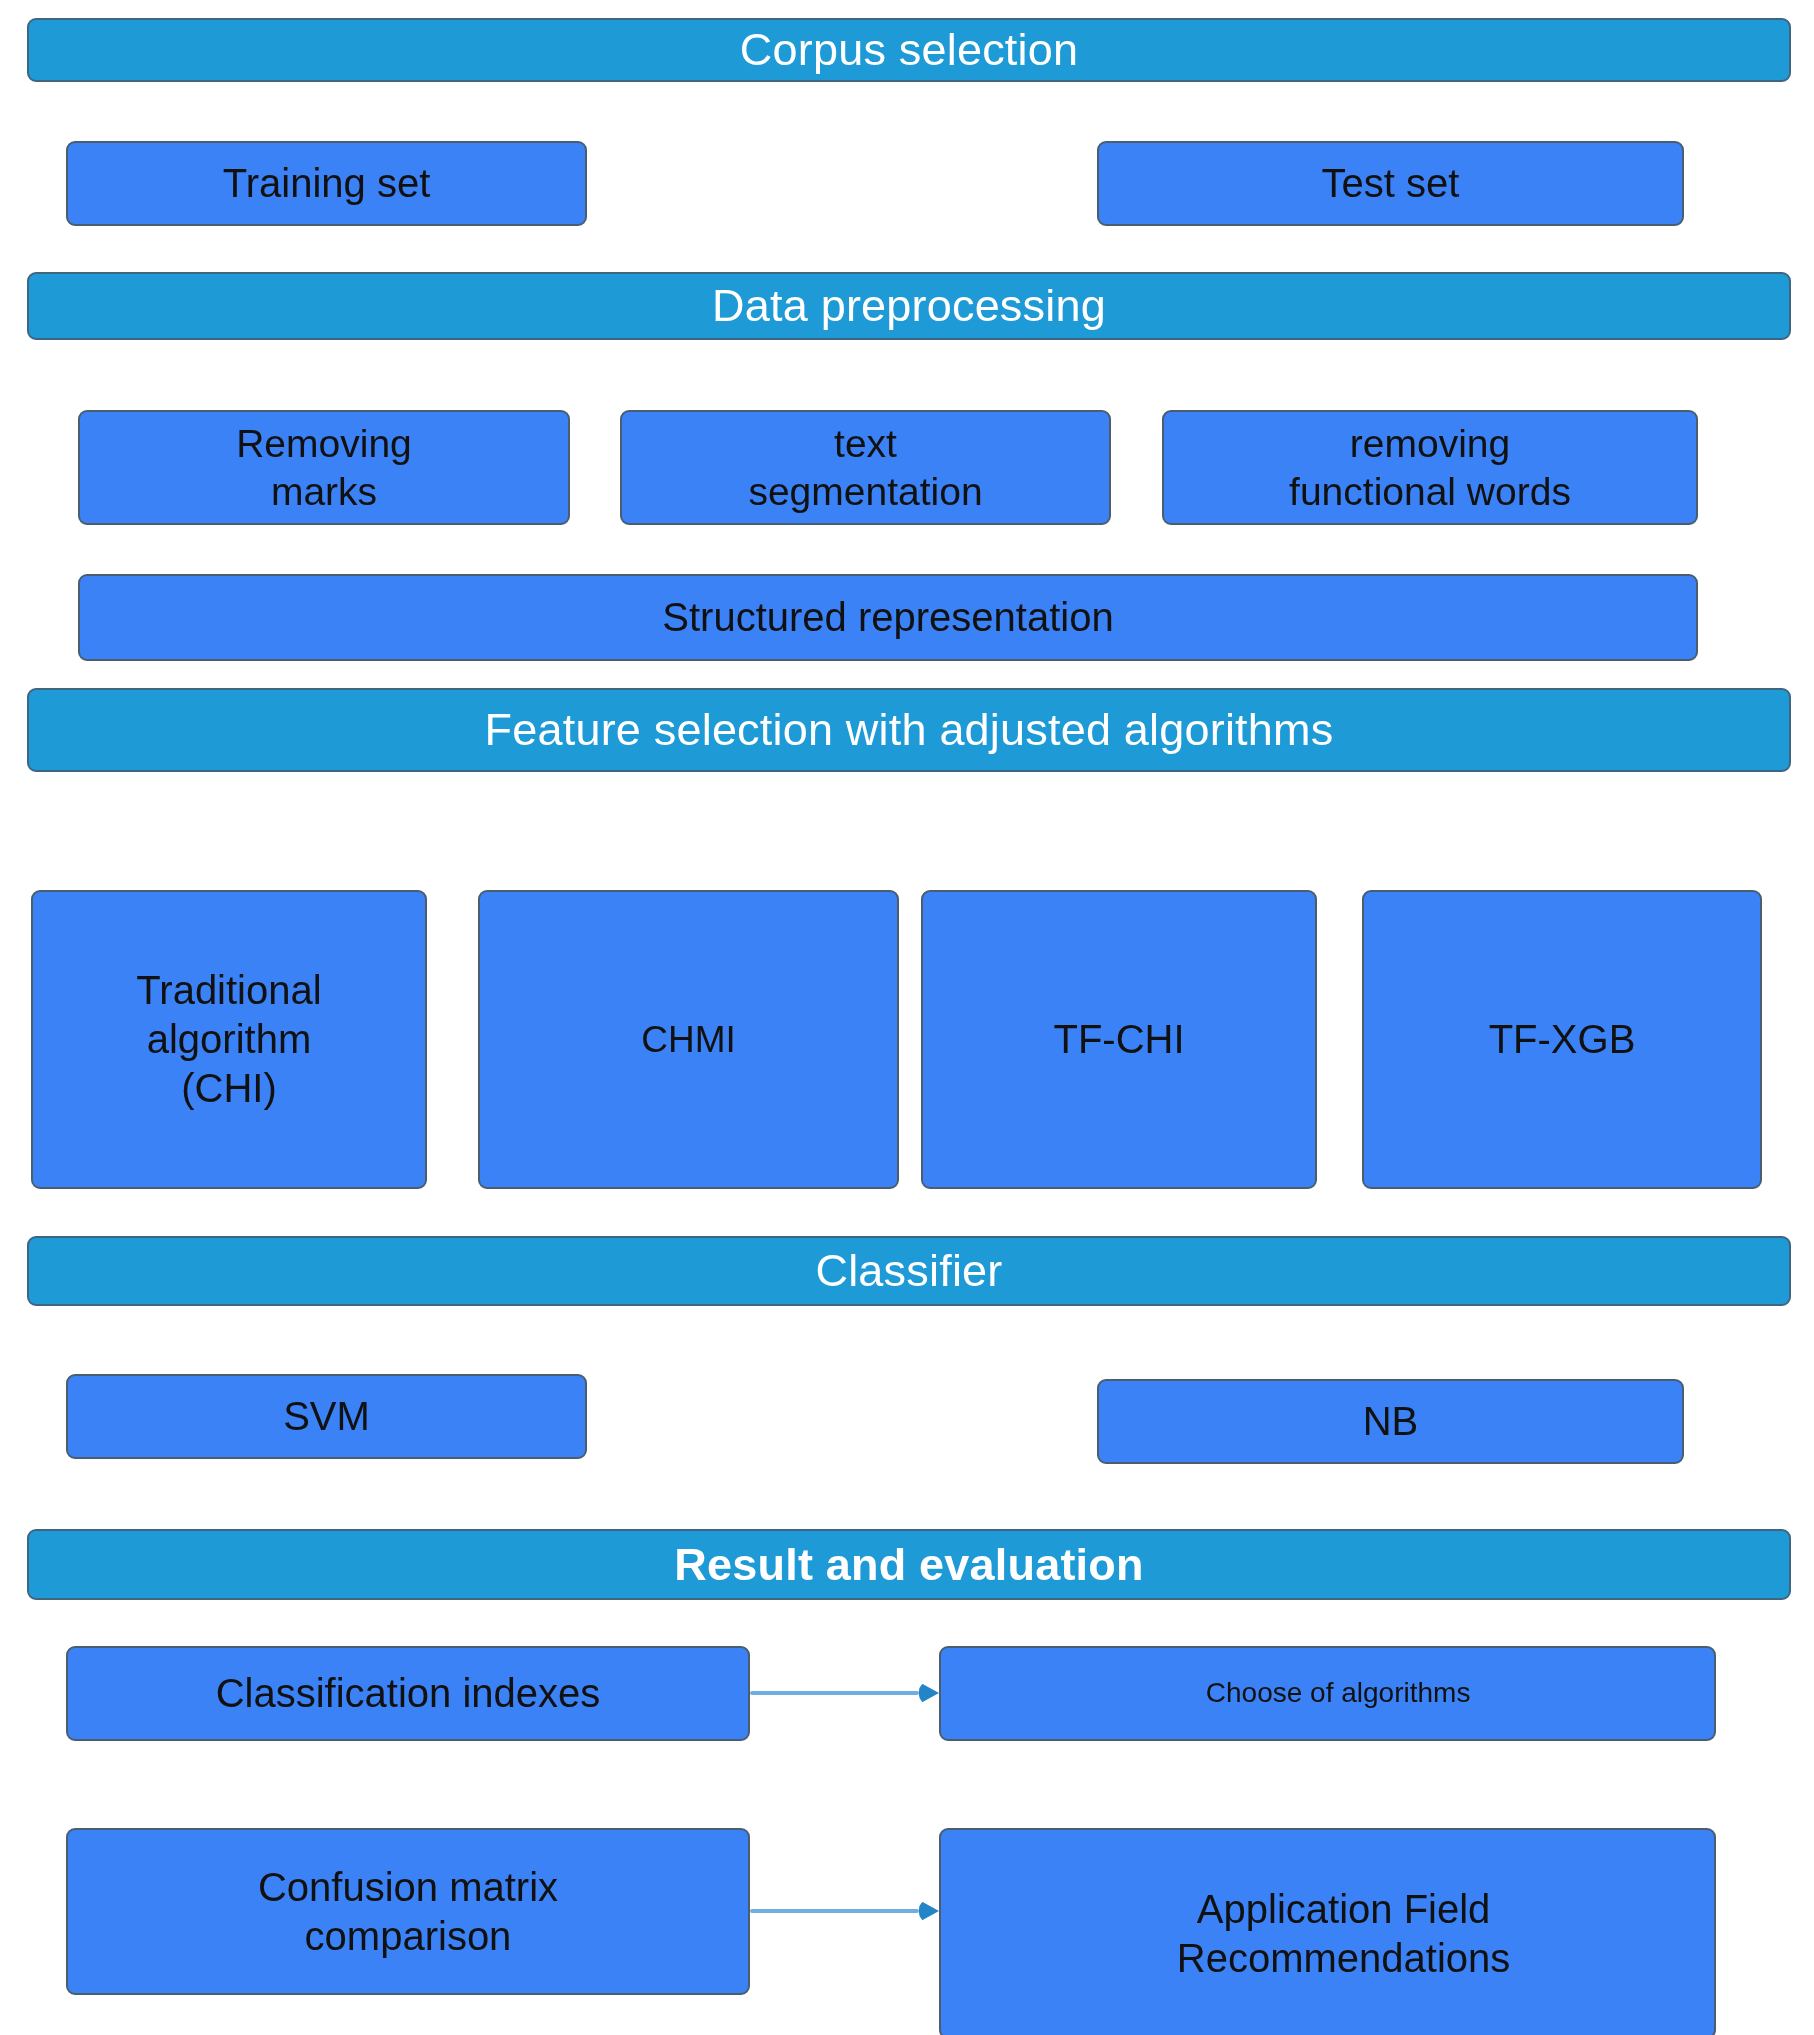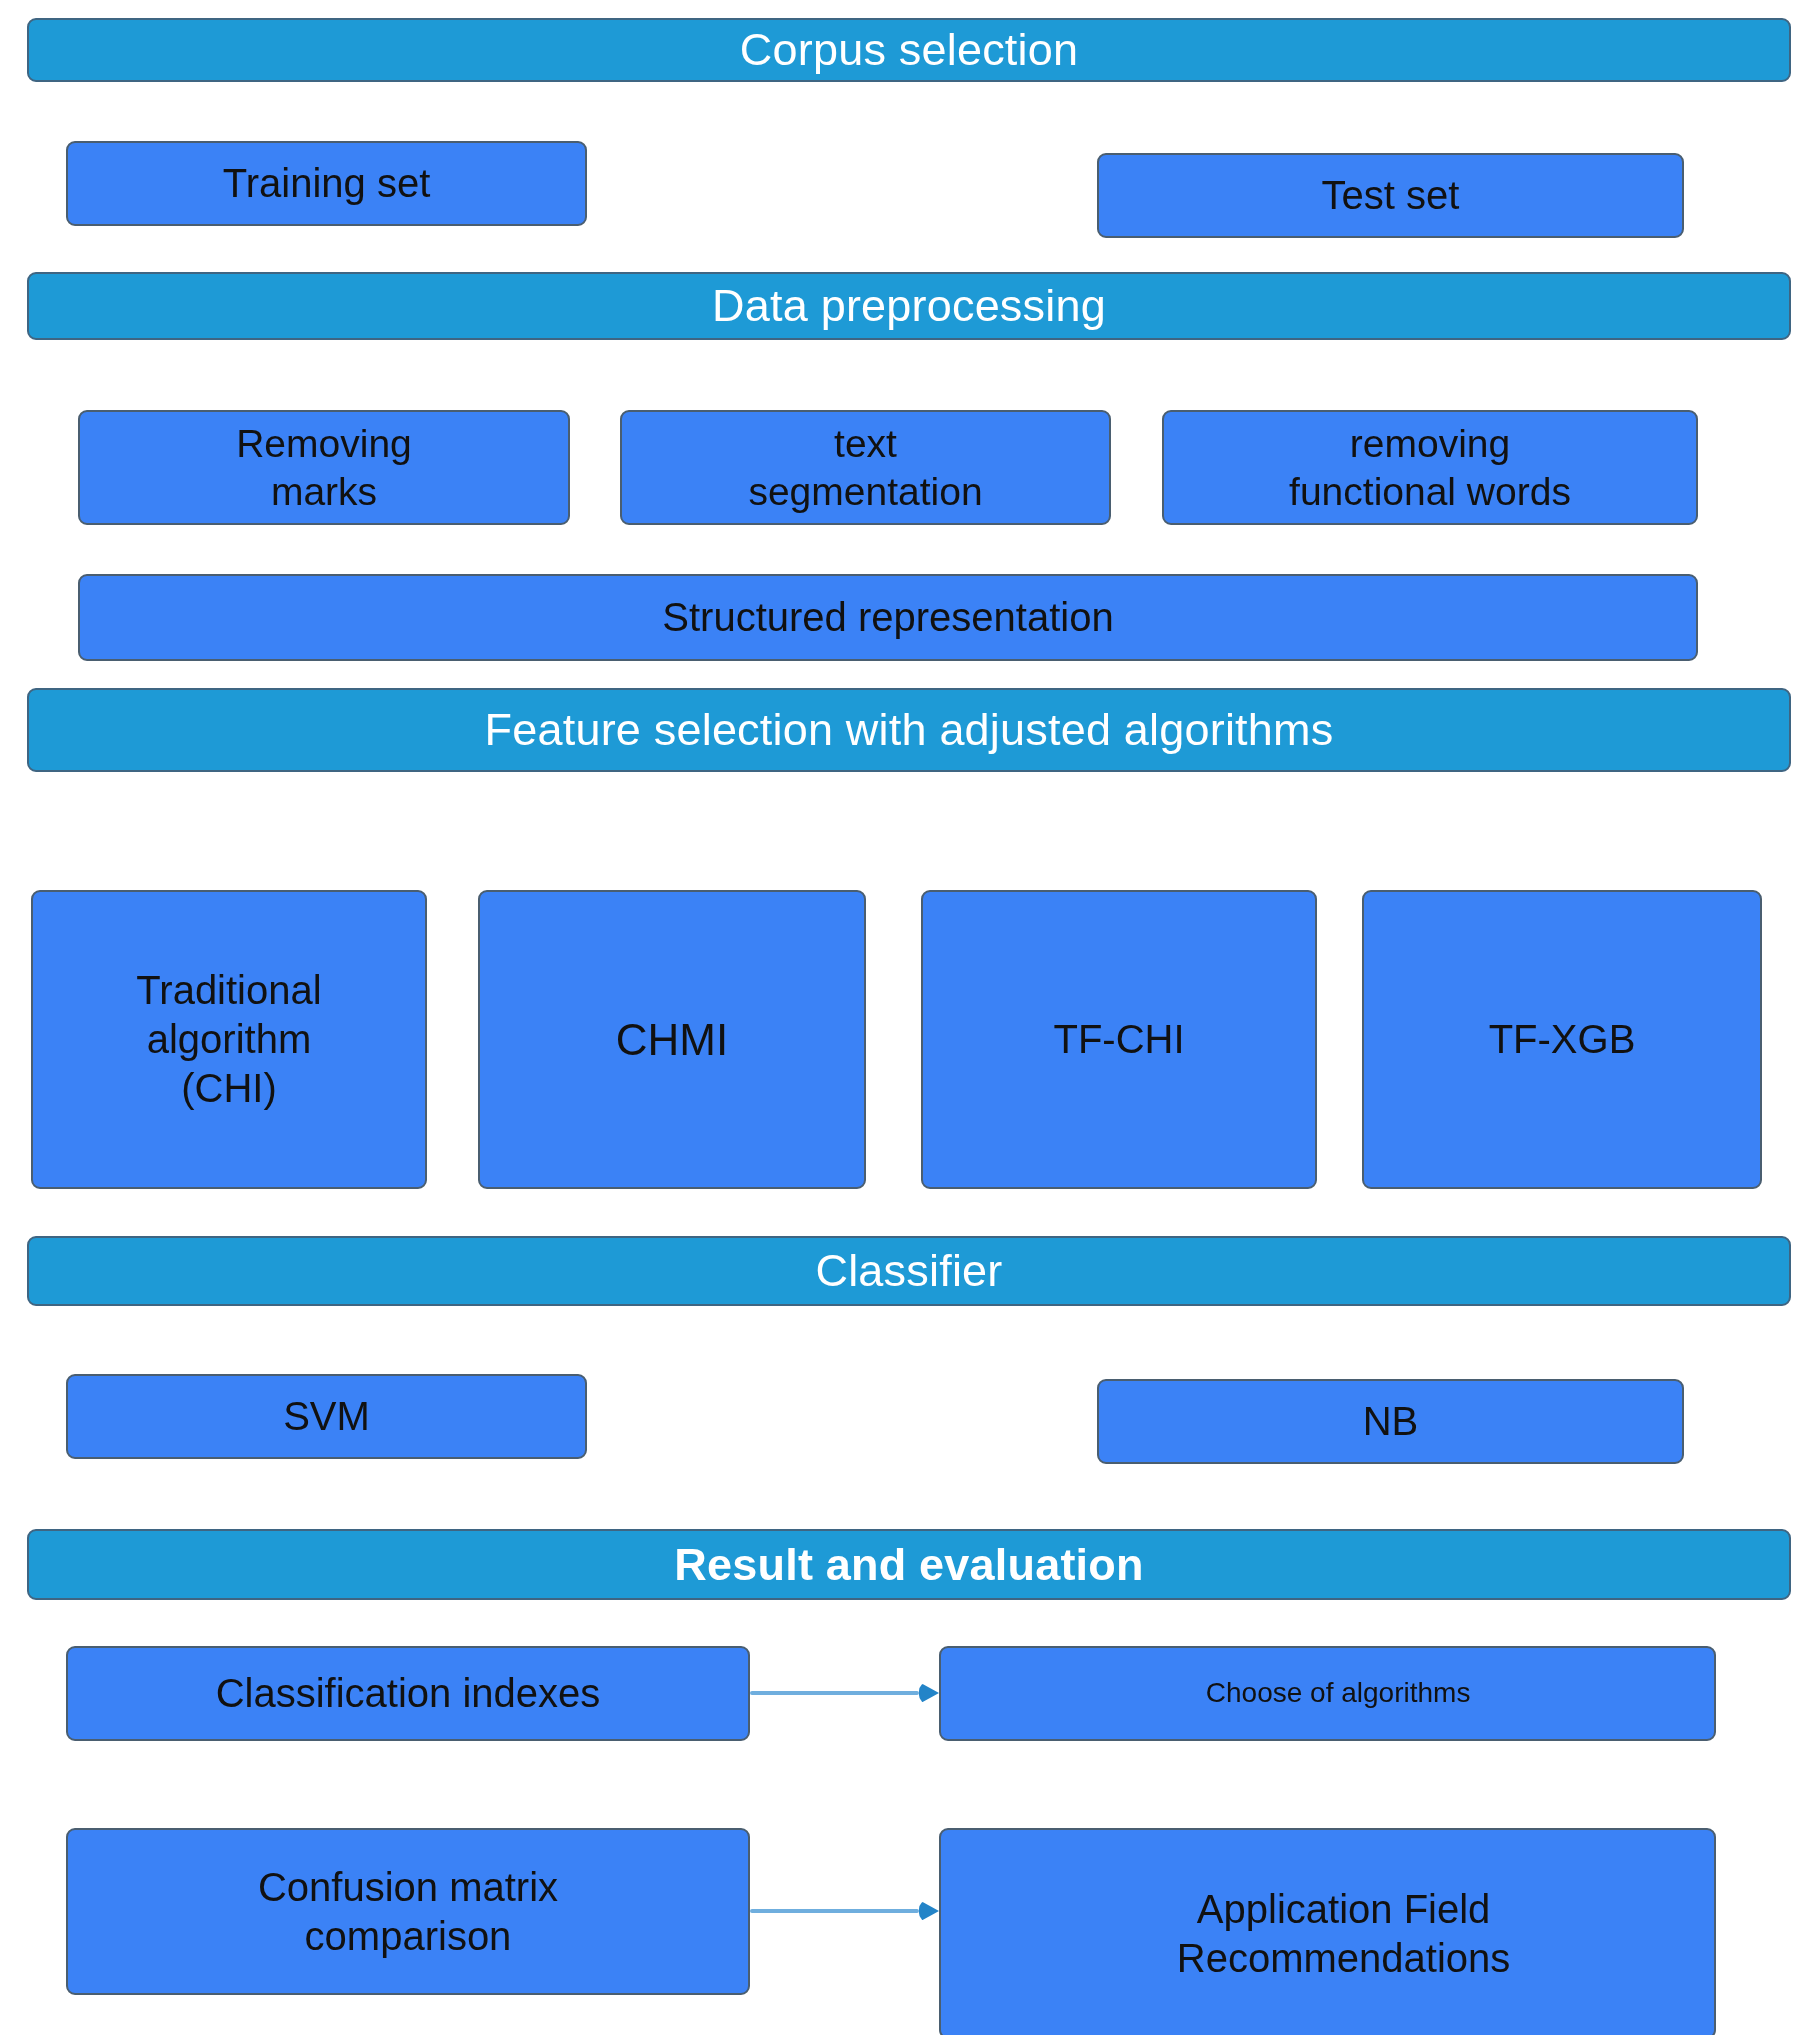--- a/index.html
+++ b/index.html
@@ -71,37 +71,37 @@
     border-left: 20px solid #2384C8;
     flex: 0 0 auto;
   }
 
   
 
   
   #band-corpus   { left: 27px;  top: 18px;   width: 1764px; height: 64px;  font-size: 45px; }
   
   #node-training { left: 66px;  top: 141px;  width: 521px;  height: 85px; font-size: 40px; }
-  #node-test     { left: 1097px;top: 153px;  width: 587px;  height: 85px; font-size: 40px; text-align: center; }
+  #node-test     { left: 1097px;top: 141px;  width: 587px;  height: 85px; font-size: 40px; text-align: center; }
 
   
   #band-preproc  { left: 27px;  top: 272px;  width: 1764px; height: 68px;  font-size: 45px; }
   
   #node-removing { left: 78px; top: 410px;  width: 492px;  height: 115px; font-size: 39px; }
   #node-textseg  { left: 620px; top: 410px;  width: 491px;  height: 115px; font-size: 39px; }
   #node-funcword { left: 1162px;top: 410px;  width: 536px;  height: 115px; font-size: 39px; }
   
   #node-struct   { left: 78px; top: 574px;  width: 1620px; height: 87px; font-size: 40px; }
 
   
   #band-feature  { left: 27px;  top: 688px;  width: 1764px; height: 84px; font-size: 45px; }
 
   
   #node-trad     { left: 31px;  top: 890px; width: 396px;  height: 299px; font-size: 40px; }
-  #node-chmi     { left: 478px; top: 890px; width: 388px;  height: 299px; font-size: 44px; }
+  #node-chmi     { left: 478px; top: 890px; width: 421px;  height: 299px; font-size: 37px; }
   #node-tfchi    { left: 921px;top: 890px; width: 396px;  height: 299px; font-size: 40px; }
   #node-tfxgb    { left: 1362px;top: 890px; width: 400px;  height: 299px; font-size: 40px; }
 
   
   #band-classif  { left: 27px;  top: 1236px; width: 1764px; height: 70px;  font-size: 45px; }
   
   #node-svm      { left: 66px;  top: 1374px; width: 521px;  height: 85px; font-size: 40px; }
   #node-nb       { left: 1097px;top: 1379px; width: 587px;  height: 85px; font-size: 40px; }
 
   

